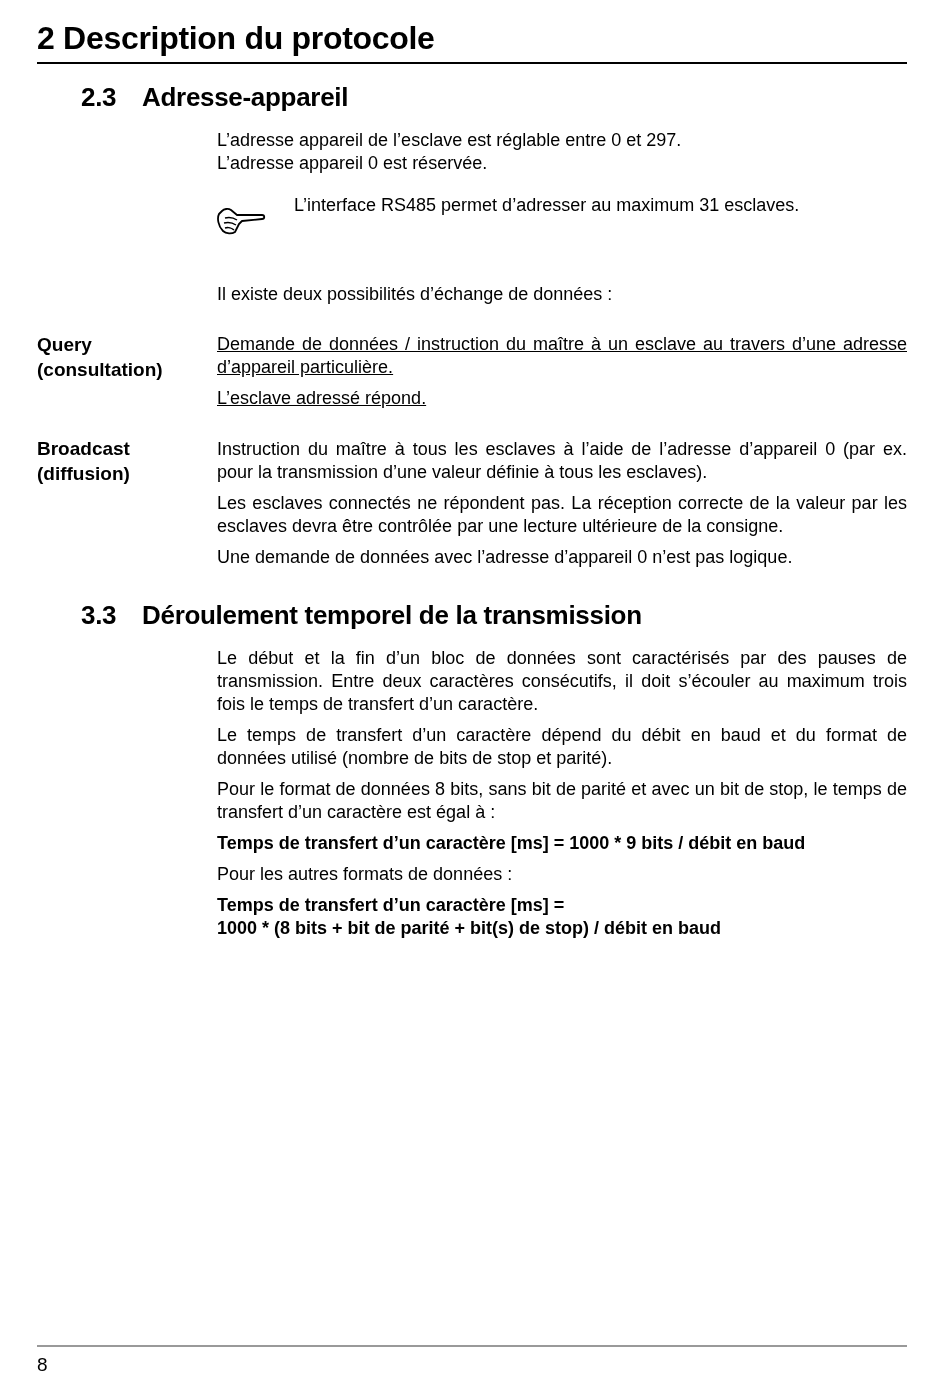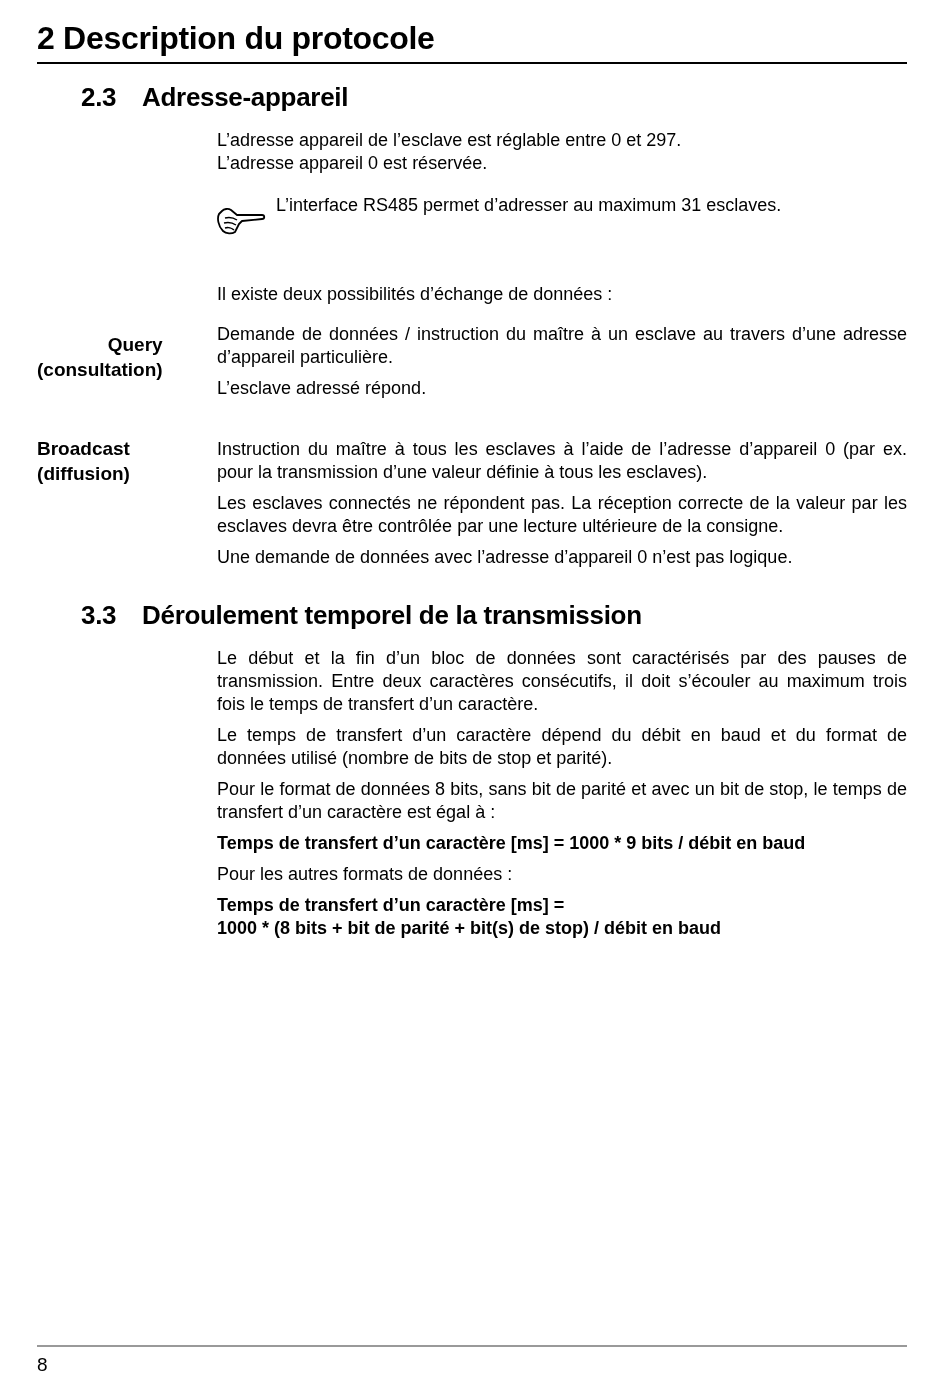--- a/index.html
+++ b/index.html
@@ -17,27 +17,27 @@
   .section-title {
     position: absolute; left: 37px; font-size: 26px; font-weight: bold; letter-spacing: -0.3px;
   }
   .section-title .num { display: inline-block; width: 61px; margin-left: 44px; }
   .body-text {
     position: absolute; left: 217px; width: 690px;
     font-size: 18px; line-height: 23px; text-align: justify;
   }
   .body-text p { margin: 0; }
   .label {
-    position: absolute; left: 37px; font-size: 19px; font-weight: bold; line-height: 25px; text-align: right;
+    position: absolute; left: 37px; font-size: 19px; font-weight: bold; line-height: 25px;
   }
   .note-icon {
     position: absolute; left: 215px; top: 204px; width: 52px; height: 32px;
   }
   .note-text {
-    position: absolute; left: 276px; top: 194px; font-size: 18px; line-height: 23px;
+    position: absolute; left: 294px; top: 194px; font-size: 18px; line-height: 23px;
   }
   .bold { font-weight: bold; }
   .footer-rule {
     position: absolute; left: 37px; top: 1345px; width: 870px; height: 2px; background: #999;
   }
   .page-number {
     position: absolute; left: 37px; top: 1354px; font-size: 19px;
   }
 </style>
 </head>
@@ -62,21 +62,21 @@
 <div class="note-text">L’interface RS485 permet d’adresser au maximum 31 esclaves.</div>
 
 <div class="body-text" style="top:283px;">
   <p>Il existe deux possibilités d’échange de données :</p>
 </div>
 
 <div class="label" style="top:332px;">
   <div>Query</div>
   <div>(consultation)</div>
 </div>
-<div class="body-text" style="top:323px;">
+<div class="body-text" style="top:333px;text-decoration:underline;">
   <p style="margin-bottom:8px;">Demande de données / instruction du maître à un esclave au travers d’une adresse d’appareil particulière.</p>
   <p>L’esclave adressé répond.</p>
 </div>
 
 <div class="label" style="top:436px;">
   <div>Broadcast</div>
   <div>(diffusion)</div>
 </div>
 <div class="body-text" style="top:438px;">
   <p style="margin-bottom:8px;">Instruction du maître à tous les esclaves à l’aide de l’adresse d’appareil 0 (par ex. pour la transmission d’une valeur définie à tous les esclaves).</p>

